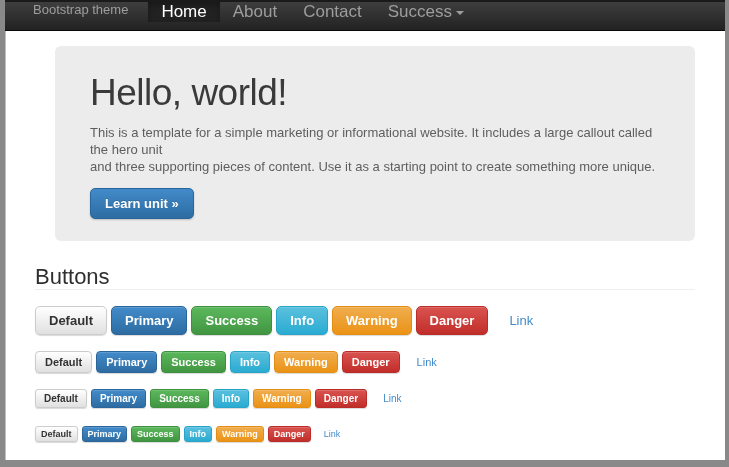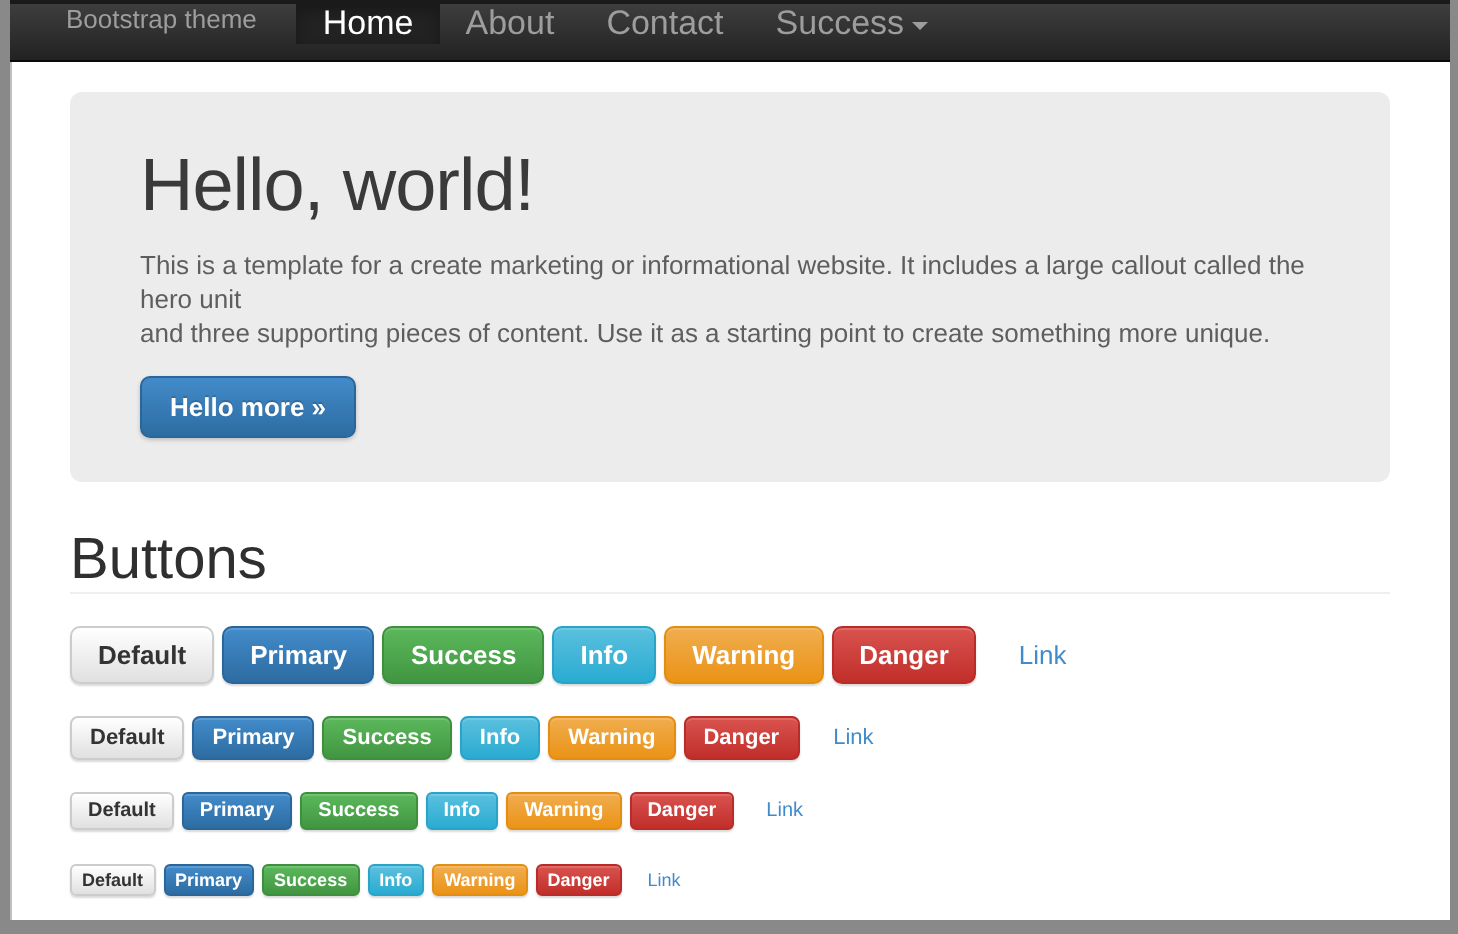--- a/index.html
+++ b/index.html
@@ -42,38 +42,39 @@
     border-left:4px solid transparent; border-right:4px solid transparent;
     border-top:4px solid #9d9d9d; margin-top:1px;
   }
 
   
   .content { padding:0 30px; }
 
   .hero {
     margin-top:15px; background:#ececec; border-radius:6px;
     padding:26px 35px 22px;
+    margin-left:20px;
   }
   .hero-title {
     font-size:37px; font-weight:500; color:#3a3a3a;
     margin:0 0 9px; letter-spacing:-0.5px; line-height:1.15;
   }
   .hero-text { font-size:13px; line-height:17px; color:#5e5e5e; margin:0; }
   .cta {
     display:inline-block; margin-top:13px;
     font-size:13px; font-weight:bold; color:#fff;
     background:linear-gradient(#428bca,#2d6ca2);
     border:1px solid #2b669a; border-radius:5px;
     padding:7px 14px; cursor:pointer;
     box-shadow:0 1px 2px rgba(0,0,0,.2);
     text-shadow:0 -1px 0 rgba(0,0,0,.15);
   }
 
   .section-header {
-    font-size:29px; font-weight:500; color:#2f2f2f;
+    font-size:22px; font-weight:500; color:#2f2f2f;
     margin:24px 0 0; 
     border-bottom:1px solid #efefef; line-height:1.1;
   }
   .rows { margin-top:14px; }
   .btn-row { white-space:nowrap; }
   .btn-row.s-lg { margin-bottom:9px; }
   .btn-row.s-md { margin-bottom:8px; }
   .btn-row.s-sm { margin-bottom:7px; }
 
   .btn {
@@ -119,23 +120,23 @@
         <span>Success</span>
         <b class="caret"></b>
       </a>
     </nav>
   </div>
 
   <div class="content">
 
     <div class="hero">
       <h1 class="hero-title">Hello, world!</h1>
-      <p class="hero-text">This is a template for a create marketing or informational website. It includes a large callout called the hero unit</p>
+      <p class="hero-text">This is a template for a simple marketing or informational website. It includes a large callout called the hero unit</p>
       <p class="hero-text">and three supporting pieces of content. Use it as a starting point to create something more unique.</p>
-      <a class="cta">Hello more »</a>
+      <a class="cta">Learn unit »</a>
     </div>
 
     <h2 class="section-header">Buttons</h2>
 
     <div class="rows">
 
       <p class="btn-row s-lg">
         <a class="btn v-default">Default</a><a class="btn v-primary">Primary</a><a class="btn v-success">Success</a><a class="btn v-info">Info</a><a class="btn v-warning">Warning</a><a class="btn v-danger">Danger</a><a class="btn v-link">Link</a>
       </p>
 

